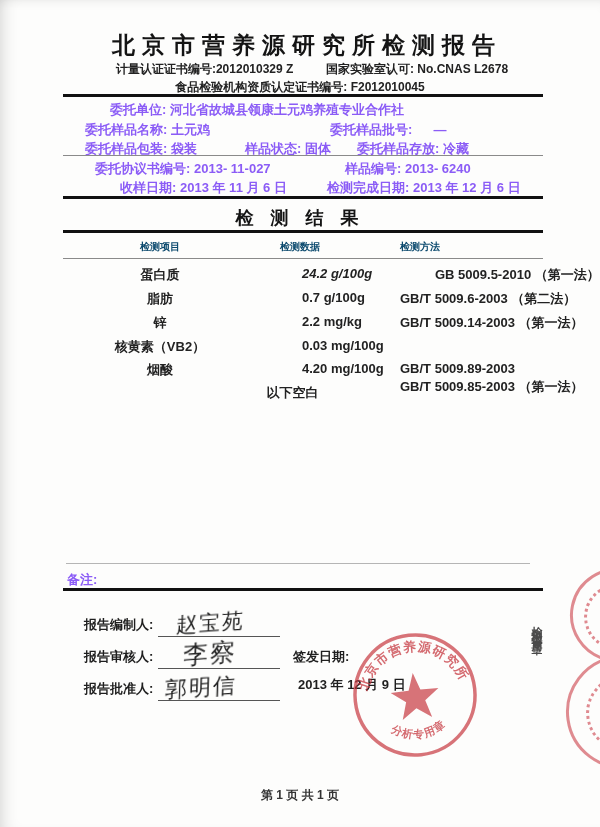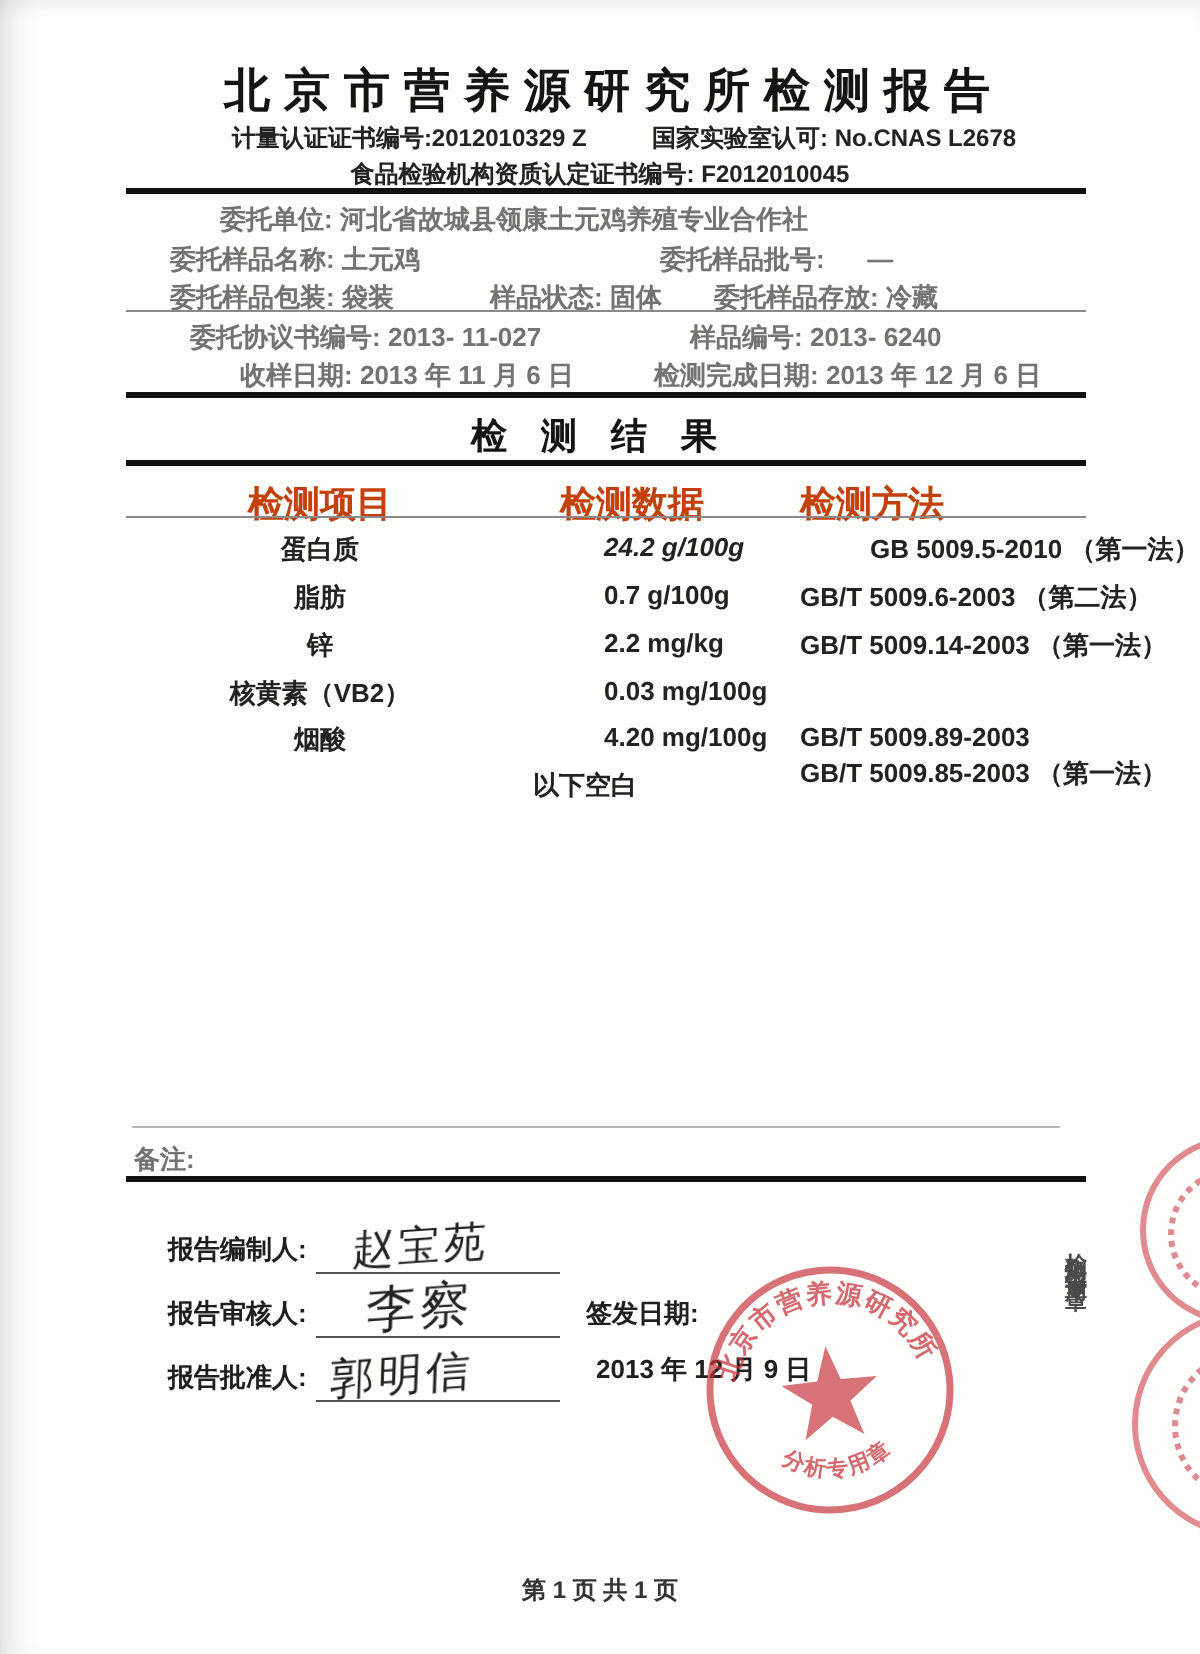--- a/index.html
+++ b/index.html
@@ -13,23 +13,23 @@
     color:#1c1c1c;
     box-shadow:inset 14px 0 18px -14px rgba(0,0,0,.20), inset 0 10px 14px -12px rgba(0,0,0,.12);
   }
   .abs{position:absolute;}
   .center{left:0;right:0;text-align:center;}
   .rule{position:absolute;left:63px;width:480px;background:#111;height:3px;}
   .rule.thin{height:1px;background:#8a8a8a;}
   .rule.faint{height:1px;background:#b5b5b5;}
   .title{font-size:23px;font-weight:700;letter-spacing:7px;color:#141414;}
   .certs{font-size:12px;font-weight:700;color:#222;}
-  .info{font-size:13px;font-weight:700;color:#737373;white-space:nowrap;}
+  .info{font-size:13px;font-weight:700;color:#8b5cf6;white-space:nowrap;}
   .sec-title{font-size:18px;font-weight:700;letter-spacing:6px;color:#141414;}
-  .th{font-size:18px;font-weight:700;color:#c2410c;}
+  .th{font-size:10px;font-weight:700;color:#0c4a6e;}
   .td{font-size:13px;font-weight:700;color:#222;white-space:nowrap;}
   .col-item{left:70px;width:180px;text-align:center;}
   .col-value{left:302px;text-align:left;}
   .col-method{left:400px;text-align:left;}
   .sig-label{font-size:13px;font-weight:700;color:#1f1f1f;}
   .sig-line{position:absolute;width:122px;border-bottom:1.5px solid #555;}
   .handwriting{
     font-size:22px;color:#222;font-weight:400;
     transform:rotate(-4deg) skewX(-6deg);
     letter-spacing:2px;white-space:nowrap;

